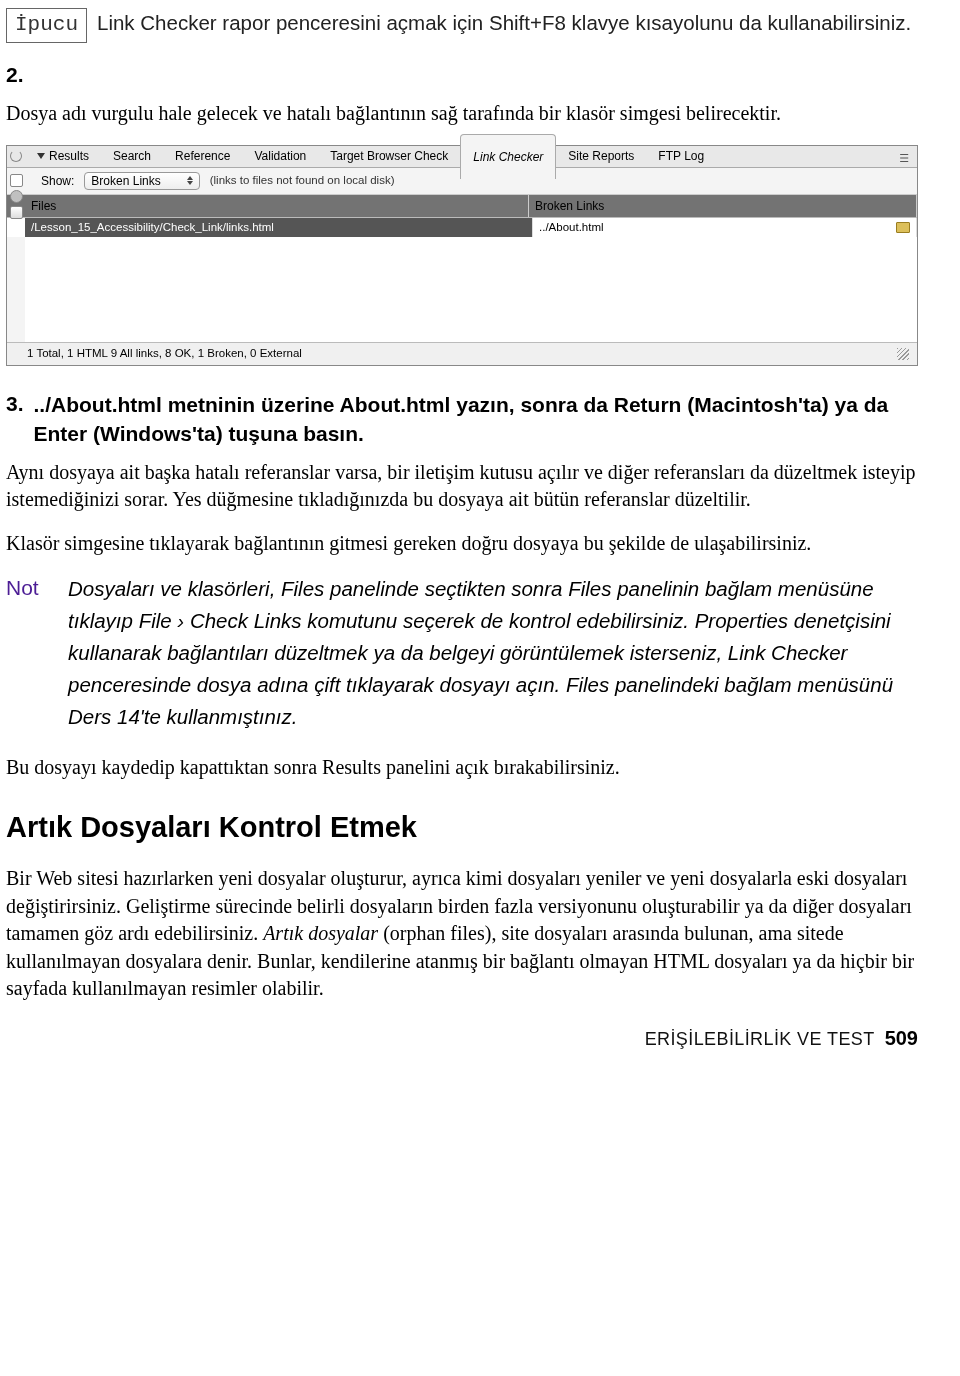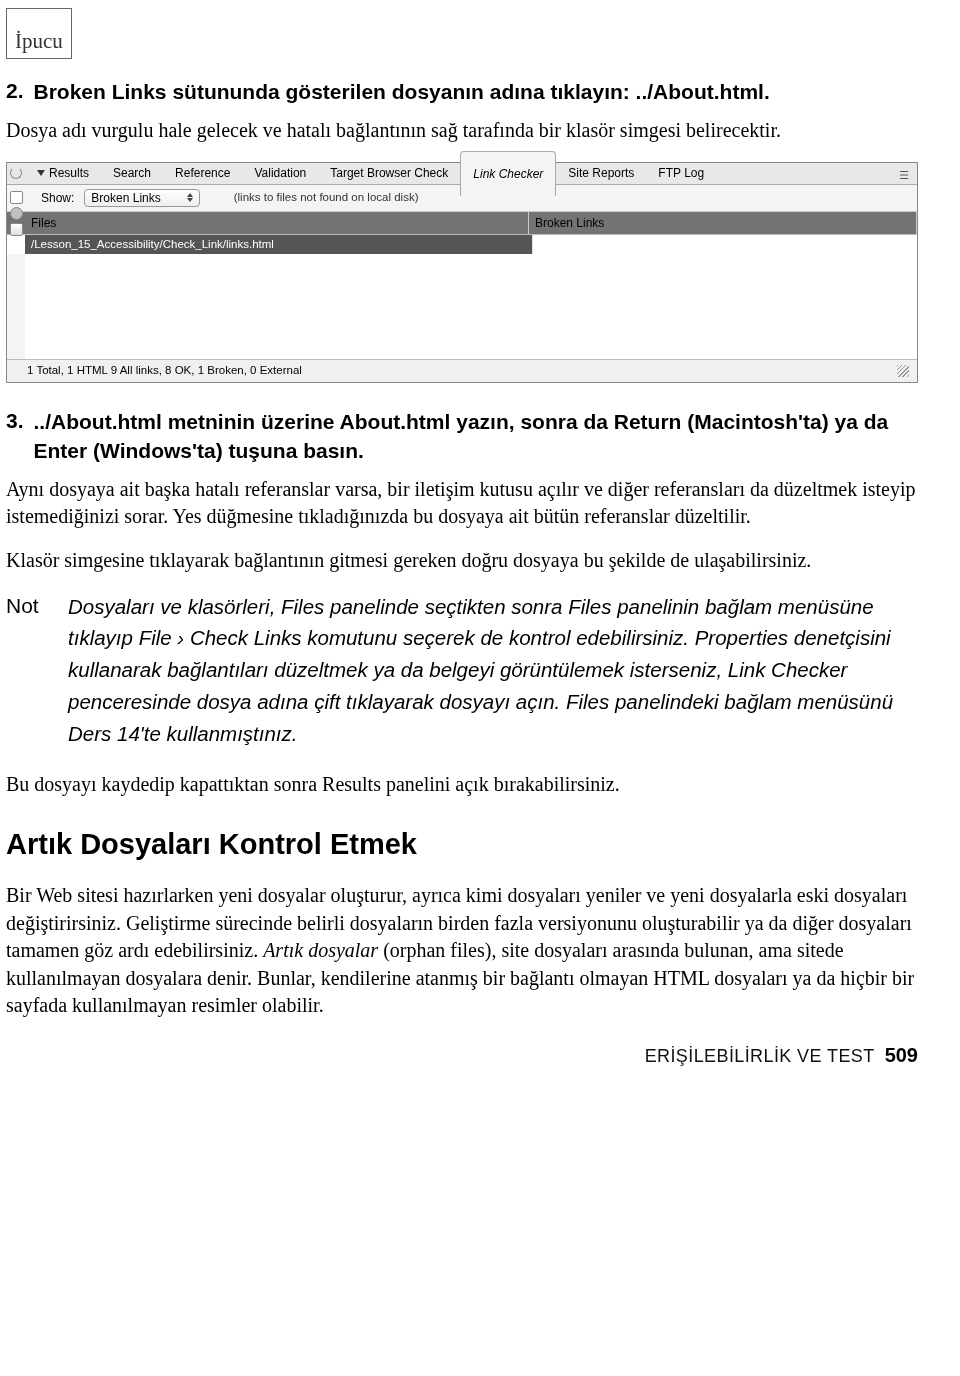--- a/index.html
+++ b/index.html
@@ -16,22 +16,22 @@
   }
 
   
   .hint-block {
     display: flex;
     gap: 10px;
     margin-bottom: 18px;
   }
   .hint-label {
     border: 1px solid #666;
-    padding: 18px 8px 3px 8px;
-    font-family: Liberation Serif, serif;
+    padding: 2px 8px 3px 8px;
+    font-family: Liberation Mono, monospace;
     font-size: 21px;
     height: fit-content;
     color: #333;
   }
   .hint-text {
     font-family: "Helvetica Neue", Helvetica, Arial, sans-serif;
     font-size: 20.5px;
     line-height: 1.45;
     color: #222;
   }
@@ -137,21 +137,21 @@
   }
   .dd-arrows {
     display:flex; flex-direction:column; gap:1px;
   }
   .dd-arrows span {
     width:0;height:0;border-left:3px solid transparent;border-right:3px solid transparent;
   }
   .dd-arrows .up{border-bottom:4px solid #444;}
   .dd-arrows .down{border-top:4px solid #444;}
   .parenthetical {
-    font-size: 11.5px; color:#333;margin-left:24px;
+    font-size: 11.5px; color:#333;
   }
 
   .left-icons {
     position: absolute;
     left: 1px;
     top: 24px;
     width: 16px;
     display: flex;
     flex-direction: column;
     align-items: center;
@@ -223,21 +223,21 @@
   }
 
   .note-block {
     display: flex;
     gap: 14px;
     margin: 10px 0 22px 0;
   }
   .note-label {
     font-family: "Helvetica Neue", Helvetica, Arial, sans-serif;
     font-size: 21px;
-    color: #000000;
+    color: #4c1d95;
     padding-top: 1px;
     min-width: 48px;
   }
   .note-text {
     font-family: "Helvetica Neue", Helvetica, Arial, sans-serif;
     font-style: italic;
     font-size: 20.5px;
     line-height: 1.55;
   }
 
@@ -267,25 +267,25 @@
   }
   .emph { font-style: italic; }
 </style>
 </head>
 <body>
 
 <div class="page">
 
   <div class="hint-block">
     <div class="hint-label">İpucu</div>
+    <div class="hint-text">Link Checker rapor penceresini açmak için Shift+F8 klavye kısayolunu da kullanabilirsiniz.</div>
   </div>
 
   <div class="step-row">
     <div class="step-num">2.</div>
-    <div class="step-text">Broken Links sütununda gösterilen dosyanın adına tıklayın: ../About.html.</div>
   </div>
   <p class="step-desc">Dosya adı vurgulu hale gelecek ve hatalı bağlantının sağ tarafında bir klasör simgesi belirecektir.</p>
 
   <div class="panel-wrapper">
     <div class="panel">
       <div class="left-icons">
         <div class="ico"></div>
         <div class="ico stop"></div>
         <div class="ico save"></div>
       </div>
@@ -313,20 +313,24 @@
         </span>
         <span class="parenthetical">(links to files not found on local disk)</span>
       </div>
 
       <div class="file-header-row">
         <div class="file-header-cell fhc-files">Files</div>
         <div class="file-header-cell fhc-broken">Broken Links</div>
       </div>
       <div class="data-row">
         <div class="data-cell dc-files">/Lesson_15_Accessibility/Check_Link/links.html</div>
+        <div class="data-cell dc-broken">
+          <span>../About.html</span>
+          <span class="folder-mini"></span>
+        </div>
       </div>
       <div class="empty-area"></div>
       <div class="status-row">
         <span>1 Total, 1 HTML  9 All links, 8 OK, 1 Broken, 0 External</span>
         <span class="resize"></span>
       </div>
     </div>
   </div>
 
   <div class="step-row">

